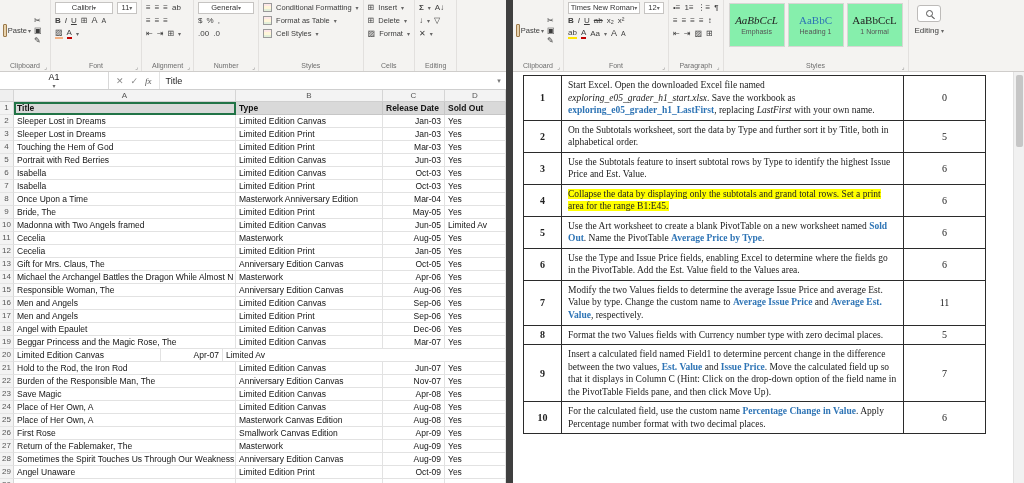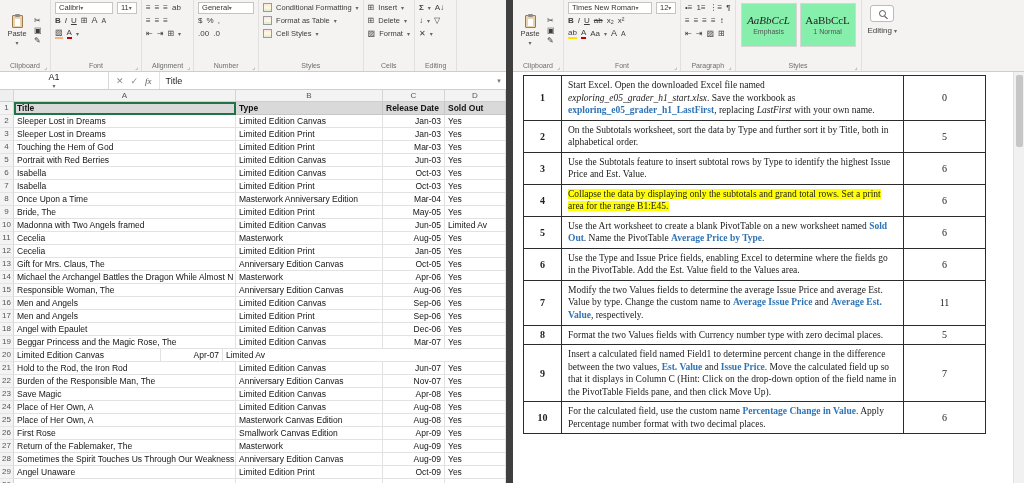--- a/index.html
+++ b/index.html
@@ -9,33 +9,33 @@
 
   
   .ribbon { height:72px; background:#f4f3f1; border-bottom:1px solid #cfcdcb; display:flex; overflow:hidden; }
   .rgroup { display:flex; flex-direction:column; border-right:1px solid #e2e0de; padding:1px 3px 0; position:relative; }
   .rgbody { flex:1; display:flex; flex-direction:column; justify-content:flex-start; }
   .rgbody.hor { flex-direction:row; align-items:center; gap:3px; }
   .rglabel { height:11px; display:flex; align-items:center; justify-content:center; font-size:7px; color:#6e6e6e; position:relative; padding:0 7px; white-space:nowrap; }
   .launcher { position:absolute; right:0; bottom:1px; font-size:6px; color:#8a8a8a; }
   .rrow { display:flex; align-items:center; gap:4px; height:13px; padding:0 1px; }
   .rbtn { font-size:8px; color:#3c3c3c; display:inline-flex; align-items:center; gap:1px; line-height:1; white-space:nowrap; }
-  .rsel { background:#fff; border:1px solid #c6c4c2; height:12px; display:inline-flex; align-items:center; justify-content:flex-start; font-size:7.5px; color:#333; padding:0 3px; white-space:nowrap; overflow:hidden; }
-  .w72{width:84px}.w58{width:58px}.w20{width:20px}.w56{width:56px}
+  .rsel { background:#fff; border:1px solid #c6c4c2; height:12px; display:inline-flex; align-items:center; justify-content:center; font-size:7.5px; color:#333; padding:0 3px; white-space:nowrap; overflow:hidden; }
+  .w72{width:72px}.w58{width:58px}.w20{width:20px}.w56{width:56px}
   .dd { font-size:6px; color:#666; }
   .ic-b{font-weight:bold}.ic-i{font-style:italic}.ic-u{text-decoration:underline}
   .ic-s{text-decoration:line-through}
   .ic-fc{border-bottom:2px solid #c00000; line-height:1; }
   .ic-hl{border-bottom:2px solid #ffe400; line-height:1; }
   .ic-fill{border-bottom:2px solid #f4b183; line-height:1;}
   .big{font-size:9px}.small{font-size:7px}
   .sqi { width:9px; height:9px; border:1px solid #9a9a9a; display:inline-block;
          background:linear-gradient(180deg,#fde8e8 0 33%,#fff6d9 33% 66%,#e2efda 66% 100%); }
   .slbl { font-size:7.5px; color:#3c3c3c; white-space:nowrap; }
-  .pastebig { width:28px; display:flex; flex-direction:column; align-items:center; justify-content:center; gap:1px; font-size:7.5px; color:#3c3c3c; }
+  .pastebig { width:28px; display:flex; flex-direction:row; align-items:center; justify-content:center; gap:1px; font-size:7.5px; color:#3c3c3c; }
   .clipicon { width:11px; height:13px; border:1px solid #9c7a4b; background:#e8d3ae; border-radius:1px; position:relative; }
   .clipicon::before { content:""; position:absolute; left:2px; right:2px; top:-2px; height:3px; background:#8c8c8c; border-radius:1px; }
   .clipicon::after { content:""; position:absolute; left:2px; right:2px; top:3px; bottom:1px; background:#fff; }
   .minicol { display:flex; flex-direction:column; justify-content:center; gap:2px; }
   .minicol .rbtn { font-size:8px; }
 
   
   .excel-pane { width:506px; min-width:506px; display:flex; flex-direction:column; background:#fff; }
   .x-formulabar { height:18px; display:flex; align-items:stretch; border-bottom:1px solid #cfcfcf; background:#fff; }
   .x-namebox { width:109px; border-right:1px solid #d8d8d8; display:flex; align-items:center; justify-content:space-between; font-size:9px; padding:0 5px; color:#222;flex-direction:column; }
@@ -594,20 +594,24 @@
         </div>
       </div>
 
       <div class="rgroup">
         <div class="rgbody">
           <div class="w-stylecards">
             <div class="w-style emph">
               <span class="prev">AaBbCcL</span>
               <span class="sname">Emphasis</span>
             </div>
+            <div class="w-style h1">
+              <span class="prev">AaBbC</span>
+              <span class="sname">Heading 1</span>
+            </div>
             <div class="w-style">
               <span class="prev">AaBbCcL</span>
               <span class="sname">1 Normal</span>
             </div>
           </div>
         </div>
         <div class="rglabel">
           <span>Styles</span>
           <span class="launcher">⌟</span>
         </div>

